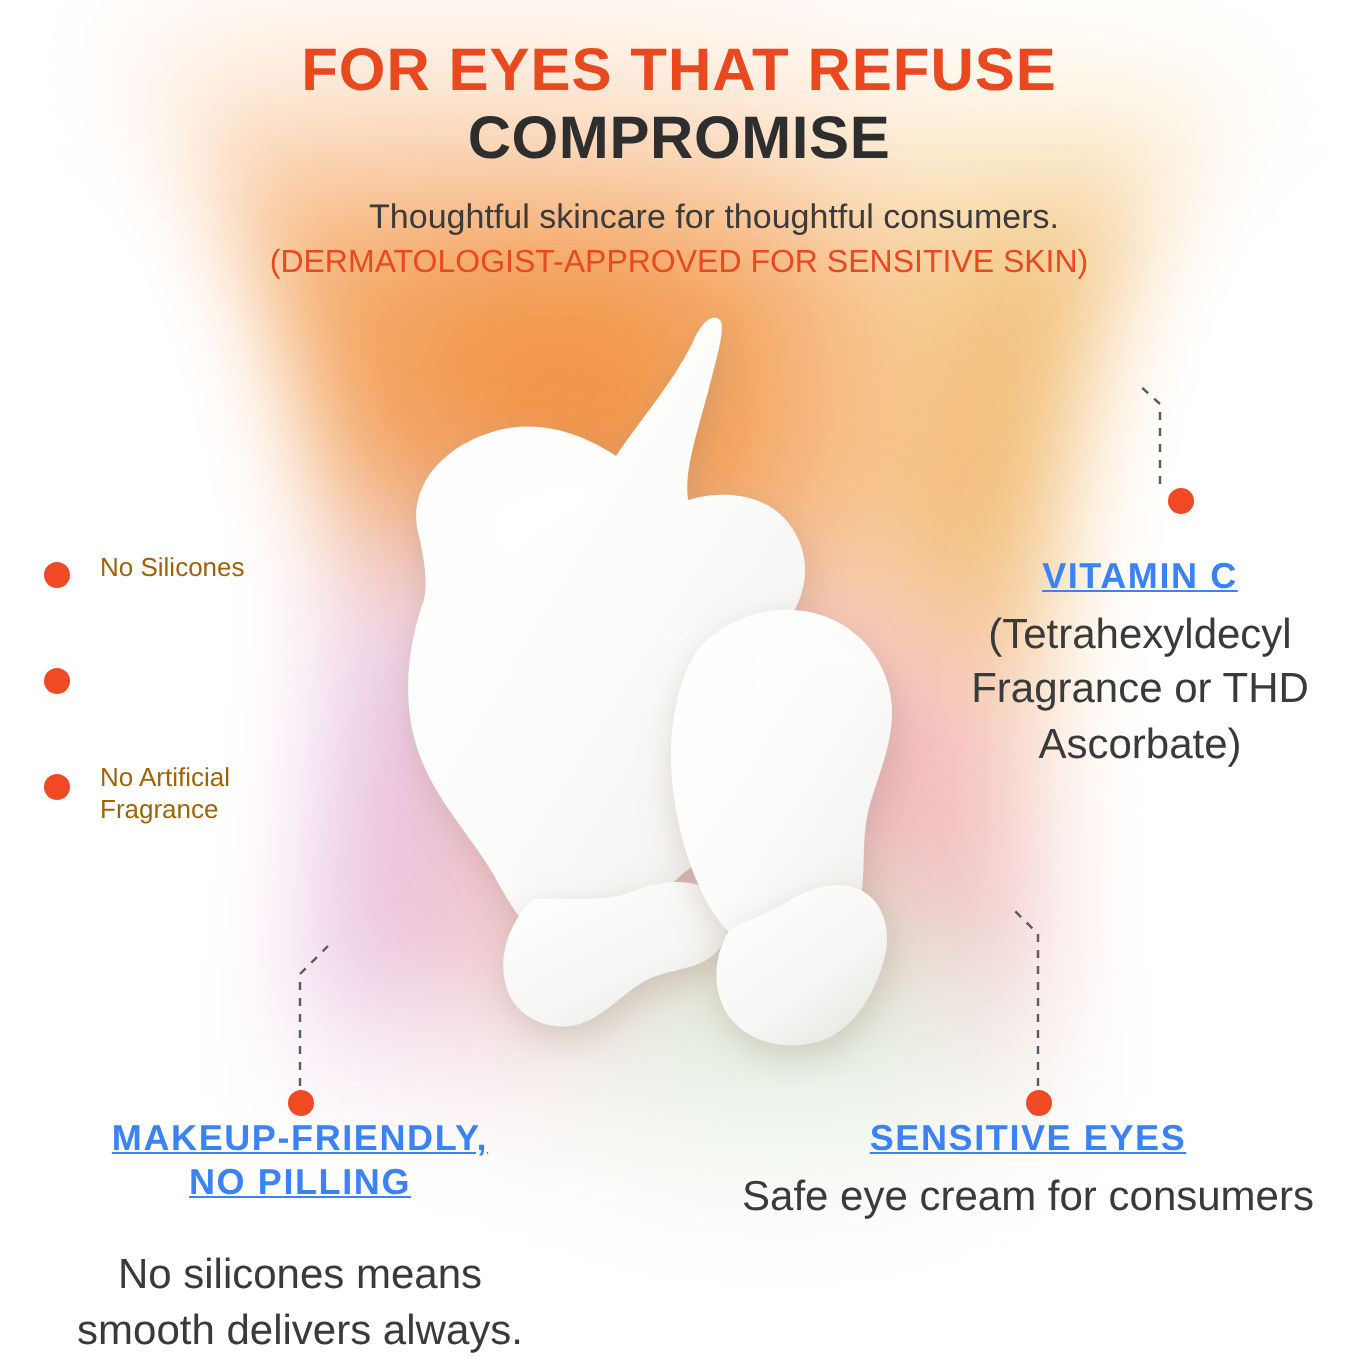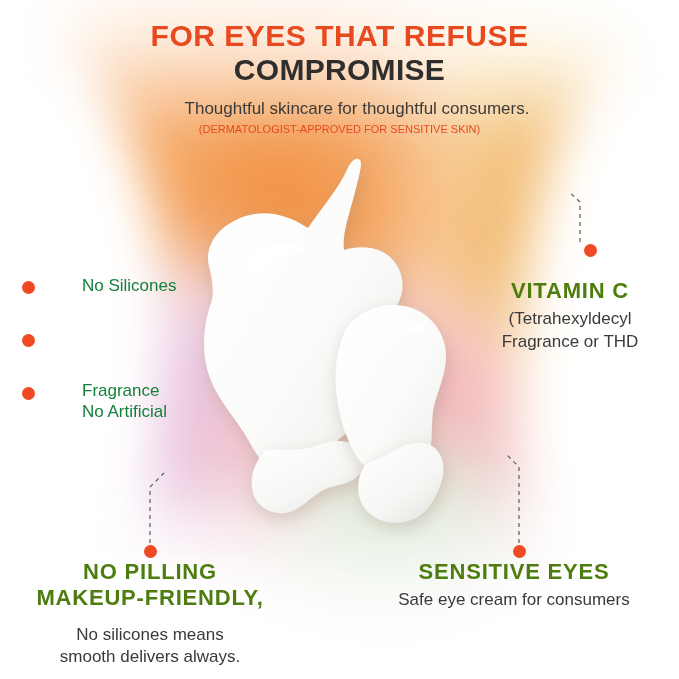--- a/index.html
+++ b/index.html
@@ -119,21 +119,21 @@
   }
   .subhead {
     margin-top: 10px;
     font-size: 17px;
     color: #3b3b3b;
     line-height: 1.3;
     padding-left: 35px;
   }
   .subhead-2 {
     margin-top: 2px;
-    font-size: 11px;
+    font-size: 16px;
     color: #e8491f;
     line-height: 1.3;
   }
 
   
   .cream {
     position: absolute;
     left: 150px;
     top: 150px;
     width: 380px;
@@ -154,36 +154,36 @@
     background: #ef4a23;
     z-index: 8;
   }
   svg.leader {
     position: absolute;
     z-index: 7;
     overflow: visible;
   }
 
   .bullet-text {
-    font-size: 17px;
-    color: #15803d;
+    font-size: 13px;
+    color: #a16207;
     line-height: 1.22;
     white-space: nowrap;
-    margin-left: 32px;
   }
 
   .label-title {
-    font-size: 22px;
+    font-size: 18px;
     font-weight: bold;
     letter-spacing: 0.8px;
-    color: #4d7c0f;
+    color: #3b82f6;
     line-height: 1.2;
+    text-decoration: underline;
   }
   .label-body {
-    font-size: 17px;
+    font-size: 21px;
     color: #3a3a3a;
     line-height: 1.32;
   }
   .center { text-align: center; }
 </style>
 </head>
 <body>
 
 <div id="poster">
 
@@ -284,42 +284,43 @@
 
   <div class="dot" style="left:22px; top:281px;"></div>
   <div class="callout" style="left:50px; top:276px;">
     <div class="bullet-text">No Silicones</div>
   </div>
 
   <div class="dot" style="left:22px; top:334px;"></div>
 
   <div class="dot" style="left:22px; top:387px;"></div>
   <div class="callout" style="left:50px; top:381px;">
+    <div class="bullet-text">No Artificial</div>
     <div class="bullet-text">Fragrance</div>
-    <div class="bullet-text">No Artificial</div>
   </div>
 
   <svg class="leader" style="left:0; top:0; width:679px; height:679px;">
     <path d="M 580,242 L 580,202 L 569,192" stroke="#5b5b5b" stroke-width="1.2" fill="none" stroke-dasharray="4,4"></path>
   </svg>
   <div class="dot" style="left:584px; top:244px;"></div>
   <div class="callout center" style="left:470px; top:278px; width:200px;">
     <div class="label-title">VITAMIN C</div>
     <div class="label-body" style="margin-top:4px;">(Tetrahexyldecyl</div>
     <div class="label-body">Fragrance or THD</div>
+    <div class="label-body">Ascorbate)</div>
   </div>
 
   <svg class="leader" style="left:0; top:0; width:679px; height:679px;">
     <path d="M 150,551 L 150,487 L 164,473" stroke="#5b5b5b" stroke-width="1.2" fill="none" stroke-dasharray="4,4"></path>
   </svg>
   <div class="dot" style="left:144px; top:545px;"></div>
   <div class="callout center" style="left:10px; top:559px; width:280px;">
+    <div class="label-title">MAKEUP-FRIENDLY,</div>
     <div class="label-title">NO PILLING</div>
-    <div class="label-title">MAKEUP-FRIENDLY,</div>
-    <div class="label-body" style="margin-top:12px;">No silicones means</div>
+    <div class="label-body" style="margin-top:22px;">No silicones means</div>
     <div class="label-body">smooth delivers always.</div>
   </div>
 
   <svg class="leader" style="left:0; top:0; width:679px; height:679px;">
     <path d="M 519,551 L 519,467 L 506,454" stroke="#5b5b5b" stroke-width="1.2" fill="none" stroke-dasharray="4,4"></path>
   </svg>
   <div class="dot" style="left:513px; top:545px;"></div>
   <div class="callout center" style="left:349px; top:559px; width:330px;">
     <div class="label-title">SENSITIVE EYES</div>
     <div class="label-body" style="margin-top:4px;">Safe eye cream for consumers</div>

